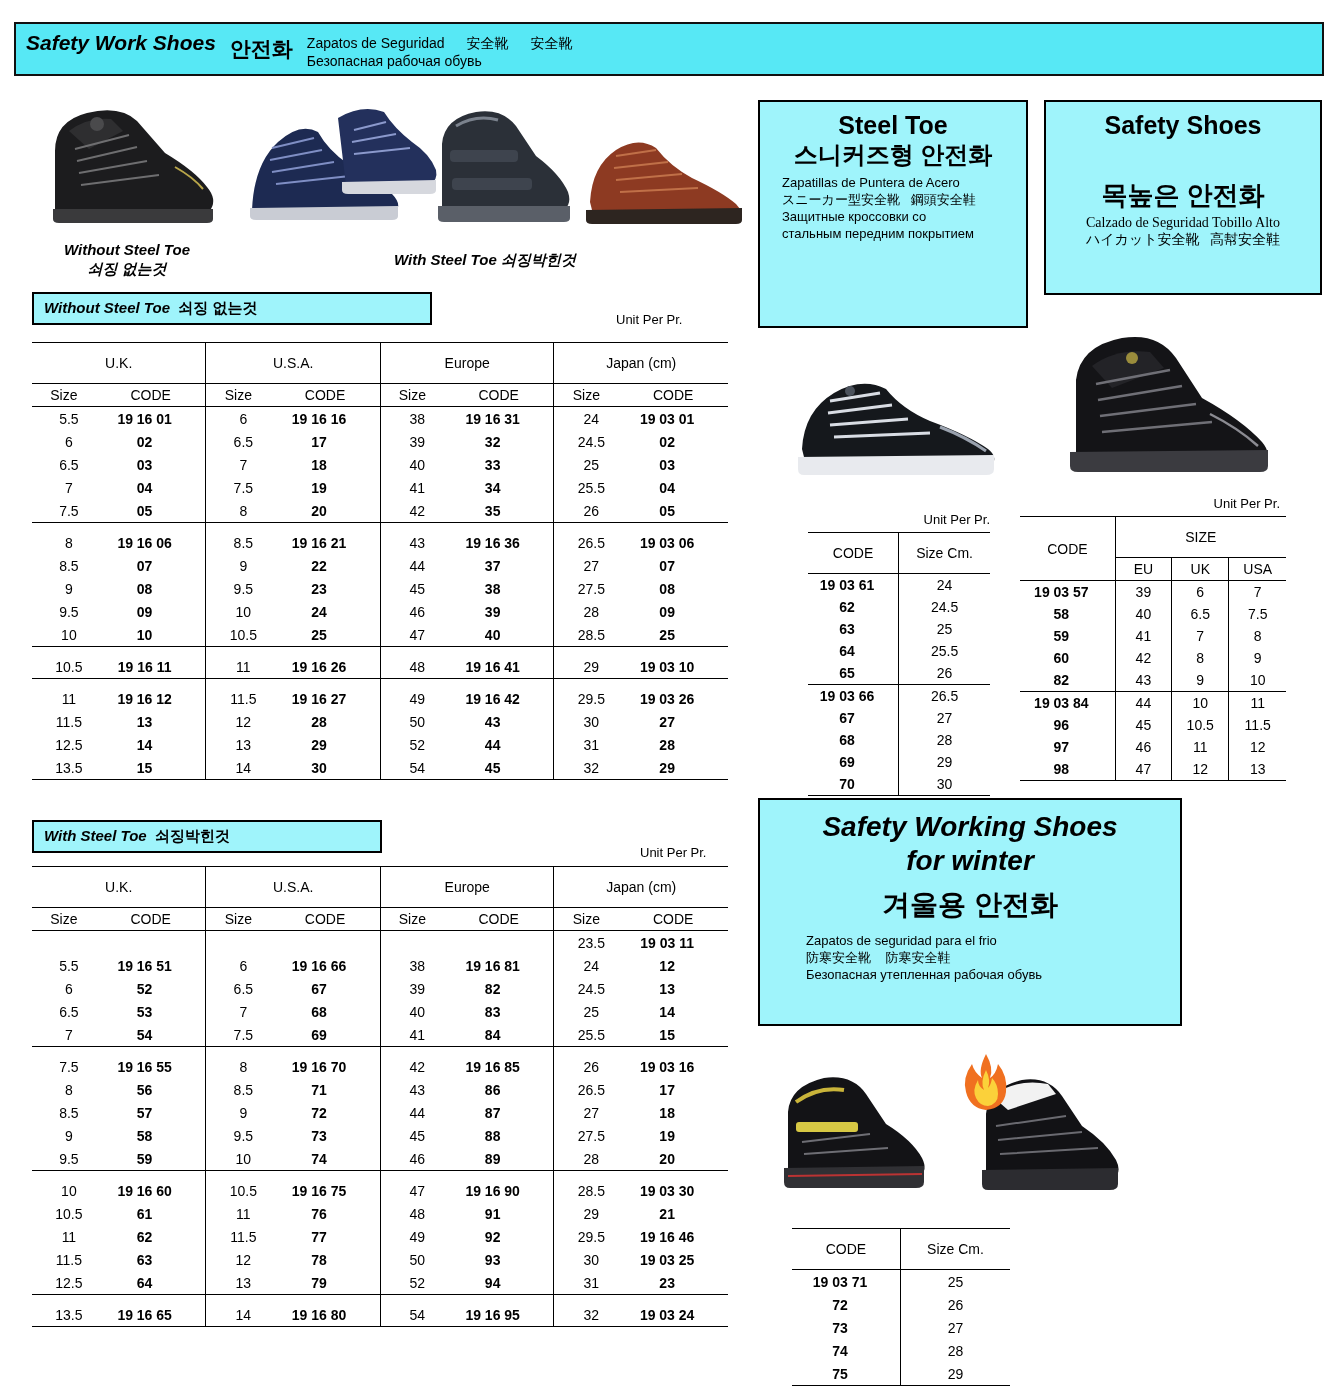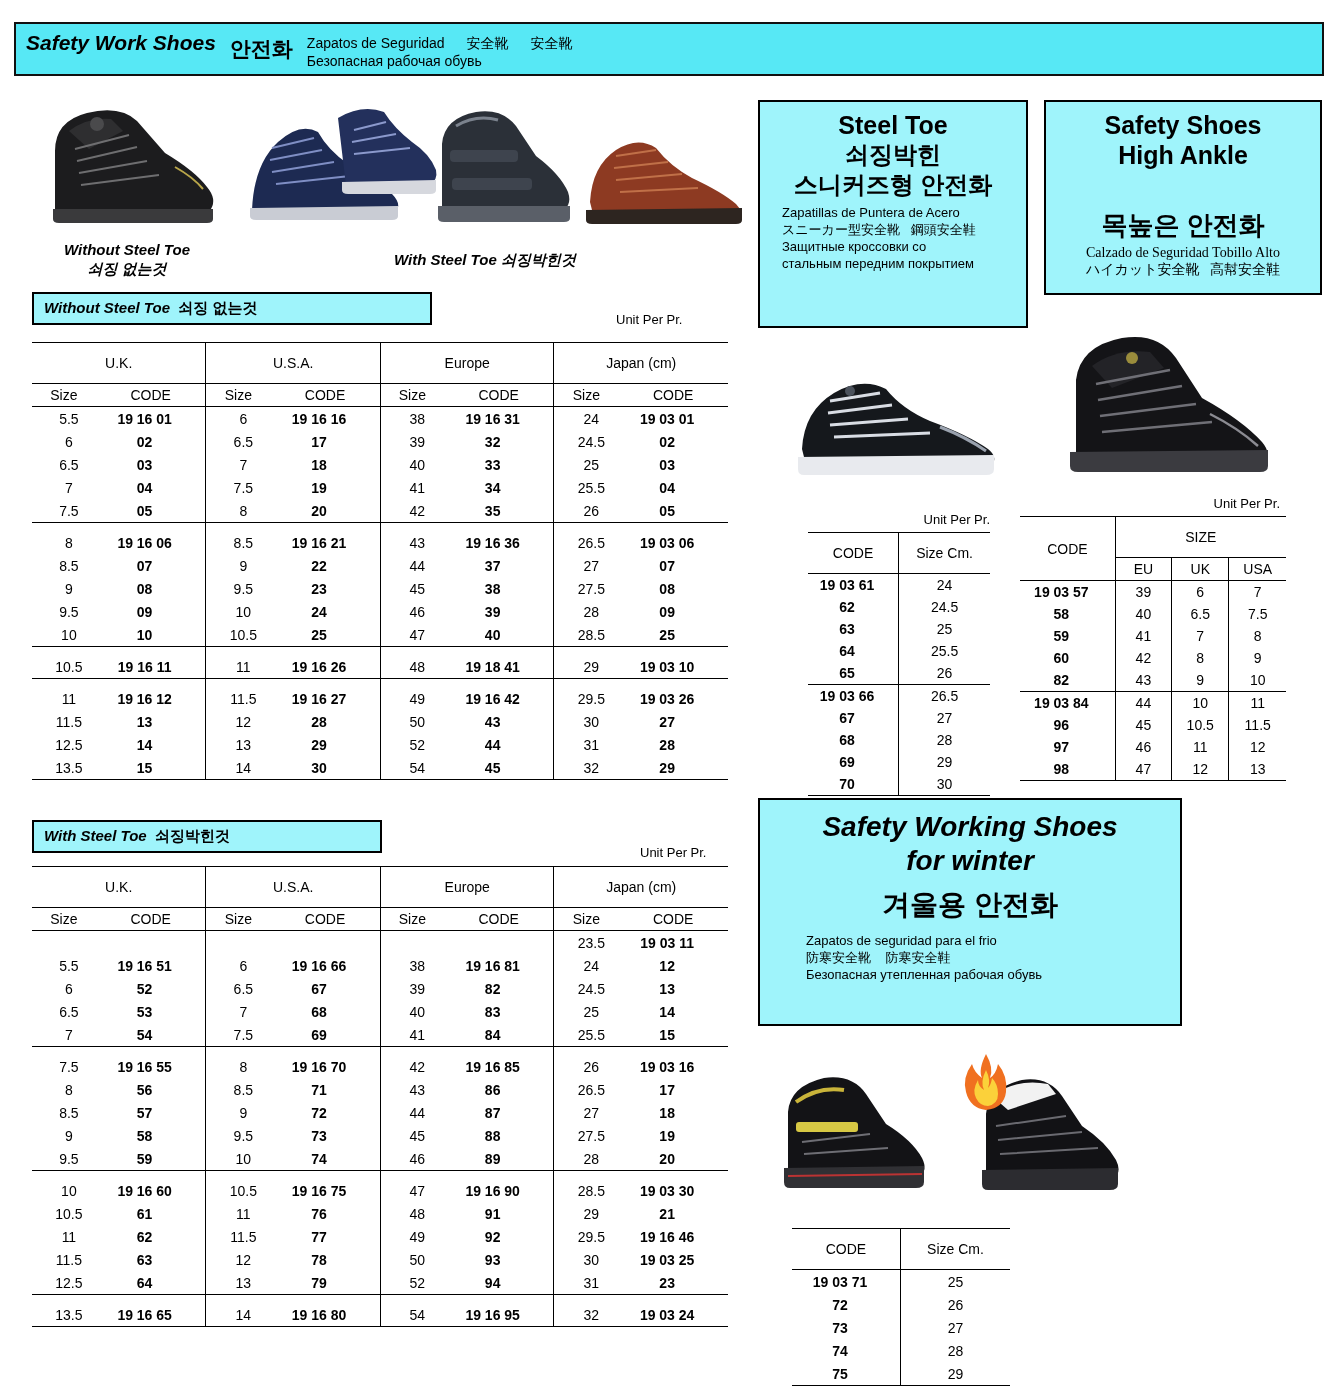--- a/index.html
+++ b/index.html
@@ -255,21 +255,21 @@
           <td style="height: 6px;"></td>
           <td class="vl" style="height: 6px;"></td>
           <td style="height: 6px;"></td>
         </tr>
         <tr class="grp-sep">
           <td class="sizecell" style="height: 21px;">10.5</td>
           <td class="codecell" style="height: 21px;">19 16 11</td>
           <td class="sizecell vl" style="height: 21px;">11</td>
           <td class="codecell" style="height: 21px;">19 16 26</td>
           <td class="sizecell vl" style="height: 21px;">48</td>
-          <td class="codecell" style="height: 21px;">19 18 41</td>
+          <td class="codecell" style="height: 21px;">19 16 41</td>
           <td class="sizecell vl" style="height: 21px;">29</td>
           <td class="codecell" style="height: 21px;">19 03 10</td>
         </tr>
         <tr>
           <td style="height: 6px;"></td>
           <td style="height: 6px;"></td>
           <td class="vl" style="height: 6px;"></td>
           <td style="height: 6px;"></td>
           <td class="vl" style="height: 6px;"></td>
           <td style="height: 6px;"></td>
@@ -535,21 +535,20 @@
           <td class="codecell" style="height: 21px;">19 16 95</td>
           <td class="sizecell vl" style="height: 21px;">32</td>
           <td class="codecell" style="height: 21px;">19 03 24</td>
         </tr>
       </tbody>
   </table>
 </div>
 
 <div class="panel" style="left:758px;top:100px;width:270px;height:228px;padding:8px 6px;">
   <h2>Steel Toe</h2>
-  <div class="kr">쇠징박힌</div>
   <div class="kr">스니커즈형 안전화</div>
   <div class="sub" style="text-align:left;padding-left:16px;margin-top:4px;">
     <div>Zapatillas de Puntera de Acero</div>
     <div><span>スニーカー型安全靴</span>&nbsp;&nbsp;&nbsp;<span>鋼頭安全鞋</span></div>
     <div>Защитные кроссовки со</div>
     <div>стальным передним покрытием</div>
   </div>
 </div>
 
 <svg class="ph" style="left:790px;top:345px;" width="215" height="145" viewBox="0 0 215 145">
@@ -610,21 +609,20 @@
         <tr class="grp-sep">
           <td class="codecell" style="height: 20px;">70</td>
           <td class="vl">30</td>
         </tr>
       </tbody>
   </table>
 </div>
 
 <div class="panel" style="left:1044px;top:100px;width:278px;height:195px;padding:8px 6px;">
   <h2>Safety Shoes</h2>
-  <h2>High Ankle</h2>
   <div class="kr" style="font-size:26px;margin-top:40px;">목높은 안전화</div>
   <div class="sub serif" style="margin-top:4px;font-size:14px;">Calzado de Seguridad Tobillo Alto</div>
   <div class="sub serif" style="font-size:14px;">
     <span>ハイカット安全靴</span>&nbsp;&nbsp;&nbsp;<span>高幇安全鞋</span>
   </div>
 </div>
 
 <svg class="ph" style="left:1040px;top:310px;" width="250" height="180" viewBox="0 0 250 180">
   <path d="M36 148 L36 70 Q40 36 82 28 Q118 22 136 48 L162 88 Q202 110 222 132 Q232 144 224 152 Z" fill="#141417"></path>
   <path d="M30 142 L228 140 L228 156 Q228 162 220 162 L38 162 Q30 162 30 156 Z" fill="#3b3b40"></path>

